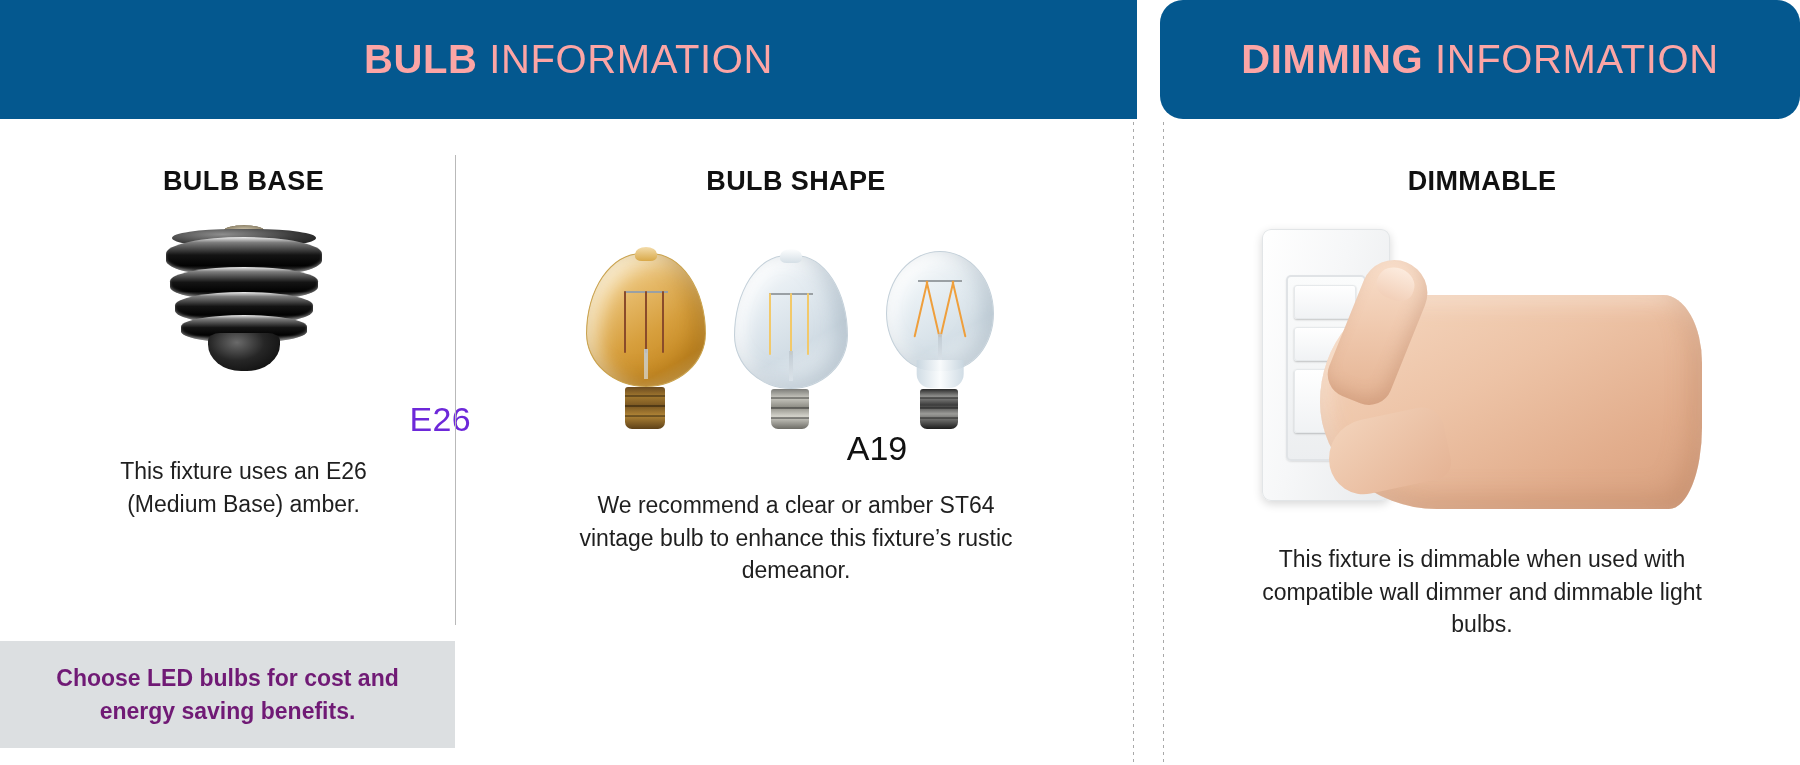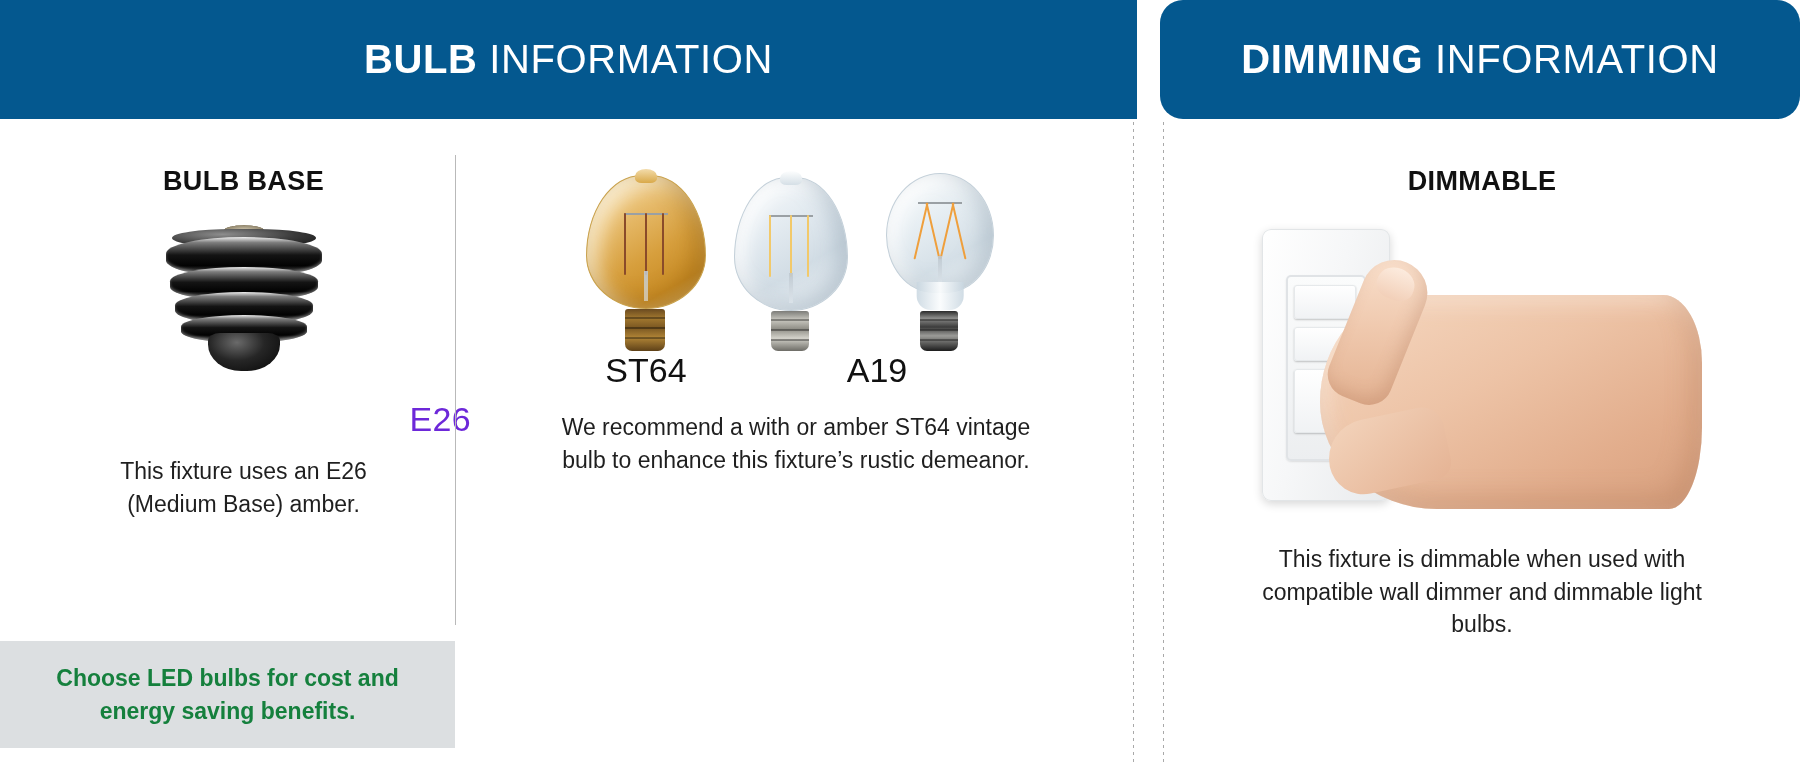--- a/index.html
+++ b/index.html
@@ -16,21 +16,21 @@
 
   
   .hdr{
     position:absolute;top:0;height:119px;
     background:#04588f;
     display:flex;align-items:center;justify-content:center;
   }
   .hdr-left{left:0;width:1137px;}
   .hdr-right{left:1160px;width:640px;border-radius:23px;}
   .hdr-title{
-    color:#ffffff;
+    color:#fca5a5;
     font-size:40px;
     letter-spacing:.6px;
     white-space:nowrap;
     font-weight:300;
   }
   .hdr-title b{font-weight:700;}
 
   
   .dotsep{
     position:absolute;top:122px;height:643px;width:1px;
@@ -99,21 +99,21 @@
     margin:16px auto 0;font-weight:400;
   }
 
   
   .callout{
     position:absolute;left:0;top:641px;width:455px;height:107px;
     background:#dcdfe1;
     display:flex;align-items:center;justify-content:center;
   }
   .callout p{
-    margin:16px;text-align:center;color:#15803d;
+    margin:16px;text-align:center;color:#701a75;
     font-size:23px;font-weight:700;line-height:1.4;
   }
 
   
   .bulbrow{
     position:relative;height:210px;margin-top:22px;
   }
   .bulb{position:absolute;bottom:0;}
 
   
@@ -299,20 +299,21 @@
     <div class="body-text" style="width:330px;">This fixture uses an E26 (Medium Base) amber.</div>
   </div>
 
   <div class="callout">
     <p style="width:360px;">Choose LED bulbs for cost and energy saving benefits.</p>
   </div>
 
   <div class="vdiv"></div>
 
   <div class="col col-shape">
+    <div class="sect-title">BULB SHAPE</div>
 
     <div class="bulbrow" style="width:420px;margin:22px auto 0;">
 
       <div class="bulb" id="b-amber">
         <div class="st-glass">
           <div class="tiptop"></div>
           <div class="filwrap">
             <span class="cap-bar"></span>
             <i></i>
             <i></i>
@@ -359,25 +360,24 @@
         </div>
         <div class="screw">
           <span class="sline" style="top:8px"></span>
           <span class="sline" style="top:18px"></span>
           <span class="sline" style="top:28px"></span>
         </div>
       </div>
     </div>
 
     <div style="position:relative;height:46px;">
-      <div class="bulb-name" style="left:96px;width:190px;top:0;">ST64</div>
       <div class="bulb-name" style="left:342px;width:160px;top:0;">A19</div>
     </div>
 
-    <div class="body-text" style="width:470px;margin-top:14px;">We recommend a with or amber ST64 vintage bulb to enhance this fixture’s rustic demeanor.</div>
+    <div class="body-text" style="width:470px;margin-top:14px;">We recommend a clear or amber ST64 vintage bulb to enhance this fixture’s rustic demeanor.</div>
   </div>
 
   <div class="col col-dim">
     <div class="sect-title">DIMMABLE</div>
 
     <div class="dim-art">
       <div class="plate">
         <div class="switch-well">
           <div class="paddle p1"></div>
           <div class="paddle p2"></div>

